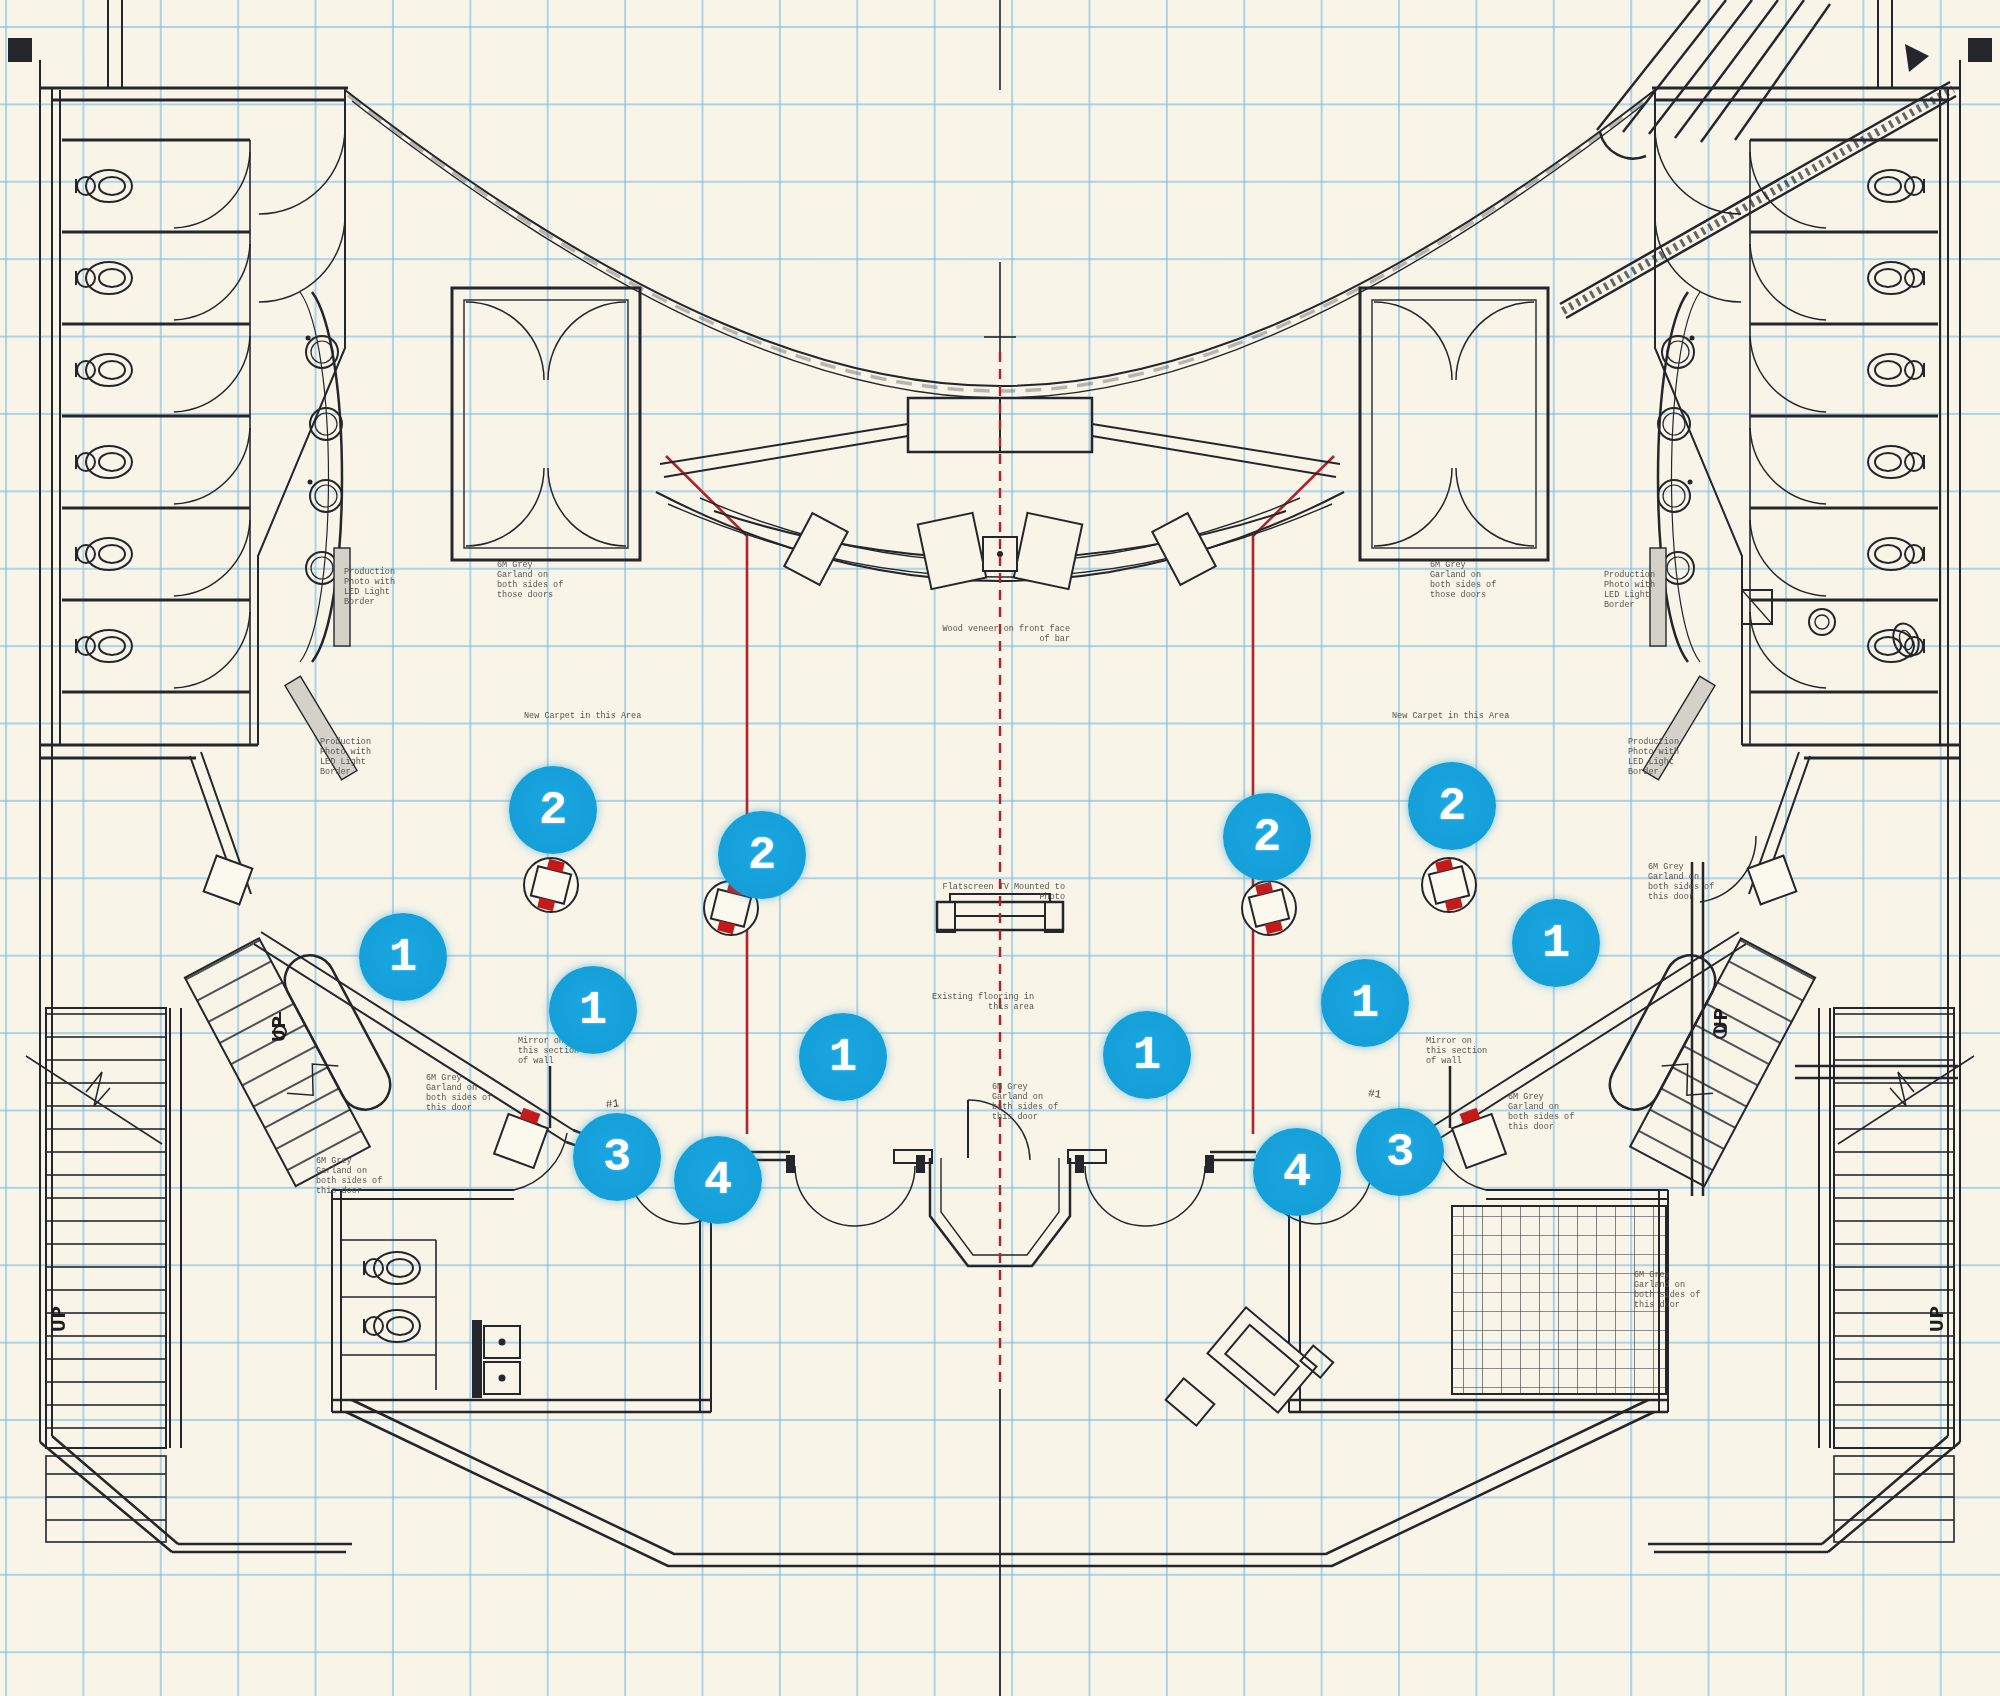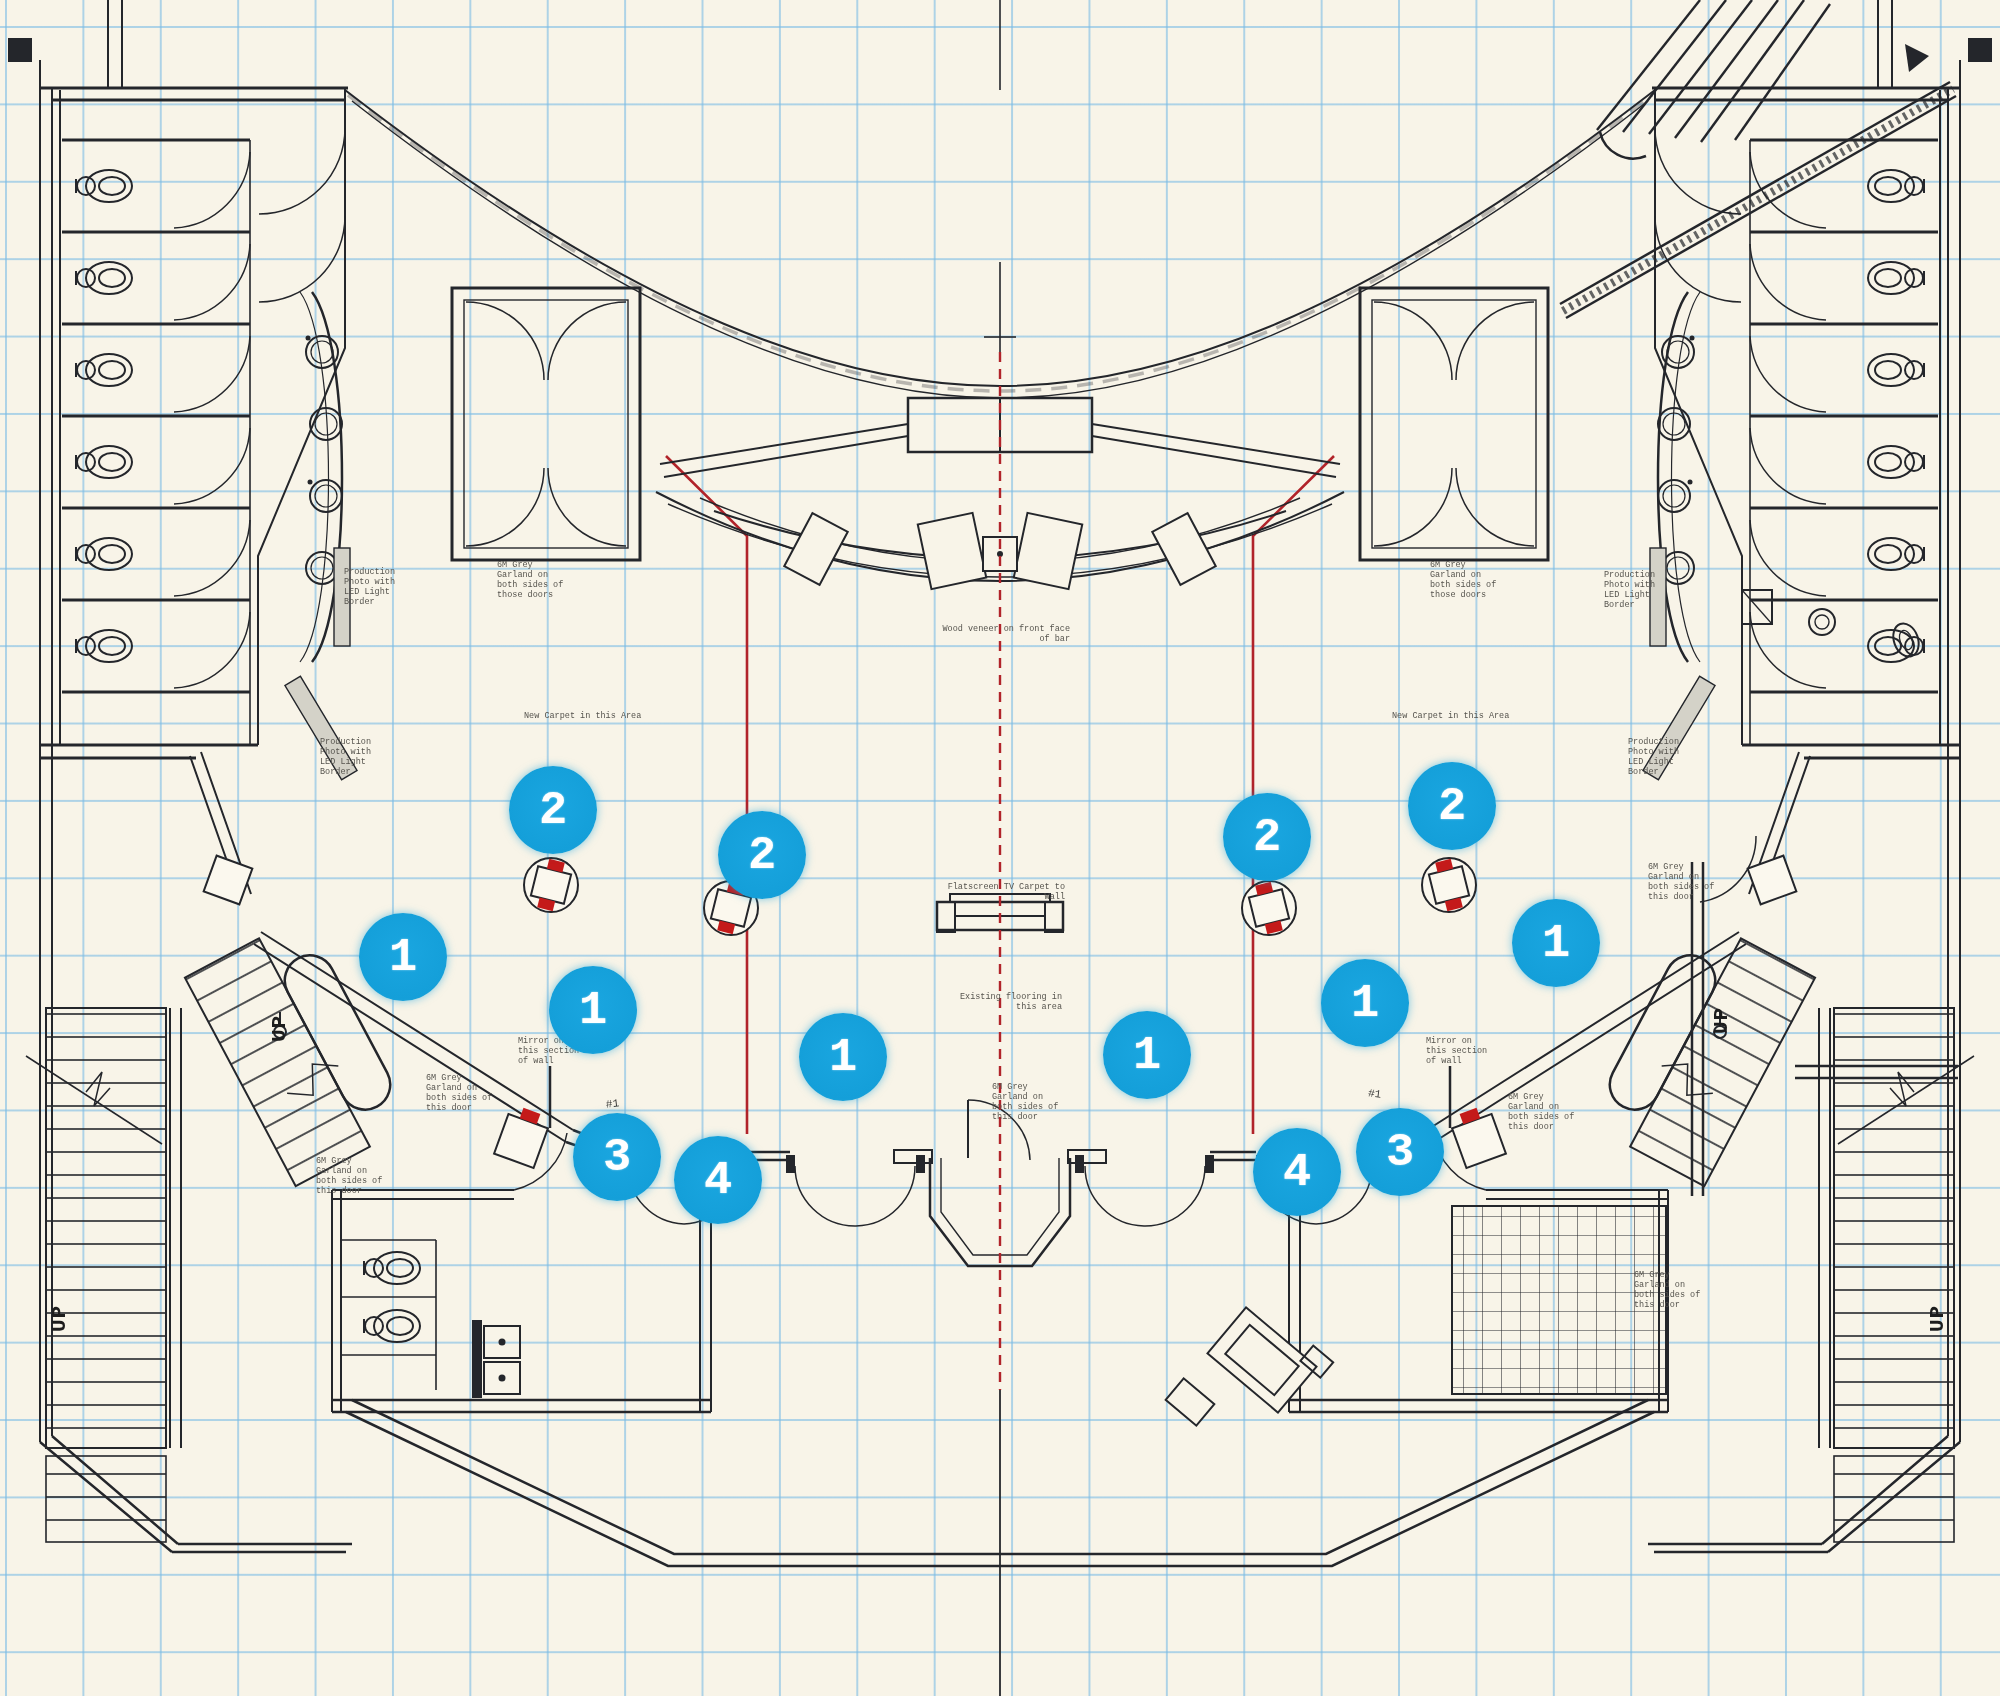--- a/index.html
+++ b/index.html
@@ -255,22 +255,22 @@
 
 <div class="ann" style="left:344px;top:567px;width:56px">Production Photo with LED Light Border</div>
 <div class="ann" style="left:320px;top:737px;width:56px">Production Photo with LED Light Border</div>
 <div class="ann" style="left:1604px;top:570px;width:56px">Production Photo with LED Light Border</div>
 <div class="ann" style="left:1628px;top:737px;width:56px">Production Photo with LED Light Border</div>
 <div class="ann" style="left:497px;top:560px;width:76px">6M Grey Garland on both sides of those doors</div>
 <div class="ann" style="left:1430px;top:560px;width:76px">6M Grey Garland on both sides of those doors</div>
 <div class="ann c" style="left:930px;top:624px;width:140px">Wood veneer on front face of bar</div>
 <div class="ann" style="left:524px;top:711px;width:120px">New Carpet in this Area</div>
 <div class="ann" style="left:1392px;top:711px;width:120px">New Carpet in this Area</div>
-<div class="ann c" style="left:935px;top:882px;width:130px">Flatscreen TV Carpet to Wall</div>
-<div class="ann c" style="left:938px;top:992px;width:124px">Existing flooring in this area</div>
+<div class="ann c" style="left:935px;top:882px;width:130px">Flatscreen TV Mounted to Photo</div>
+<div class="ann c" style="left:910px;top:992px;width:124px">Existing flooring in this area</div>
 <div class="ann" style="left:992px;top:1082px;width:72px">6M Grey Garland on both sides of this door</div>
 <div class="ann" style="left:518px;top:1036px;width:64px">Mirror on this section of wall</div>
 <div class="ann" style="left:1426px;top:1036px;width:64px">Mirror on this section of wall</div>
 <div class="ann" style="left:426px;top:1073px;width:72px">6M Grey Garland on both sides of this door</div>
 <div class="ann" style="left:316px;top:1156px;width:72px">6M Grey Garland on both sides of this door</div>
 <div class="ann" style="left:1648px;top:862px;width:72px">6M Grey Garland on both sides of this door</div>
 <div class="ann" style="left:1508px;top:1092px;width:72px">6M Grey Garland on both sides of this door</div>
 <div class="ann" style="left:1634px;top:1270px;width:72px">6M Grey Garland on both sides of this door</div>
 <div class="ann up" style="left:268px;top:1042px">UP</div>
 <div class="ann up" style="left:48px;top:1332px">UP</div>

